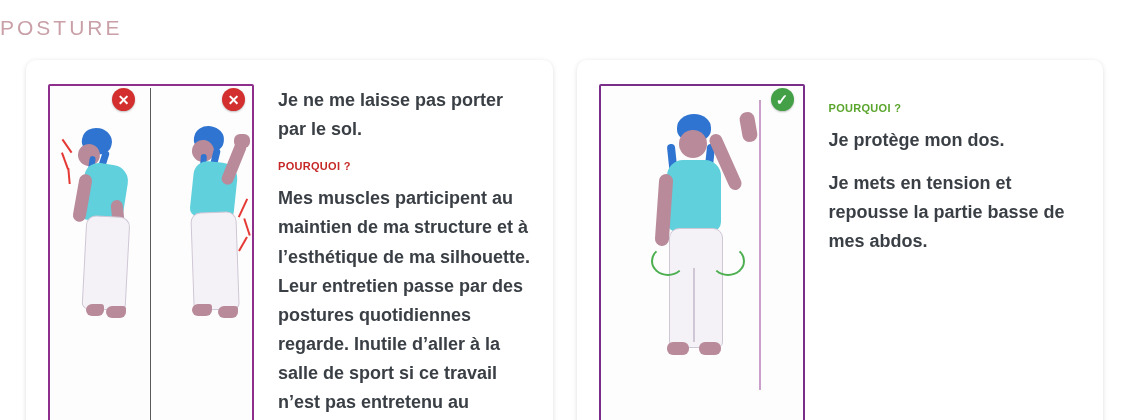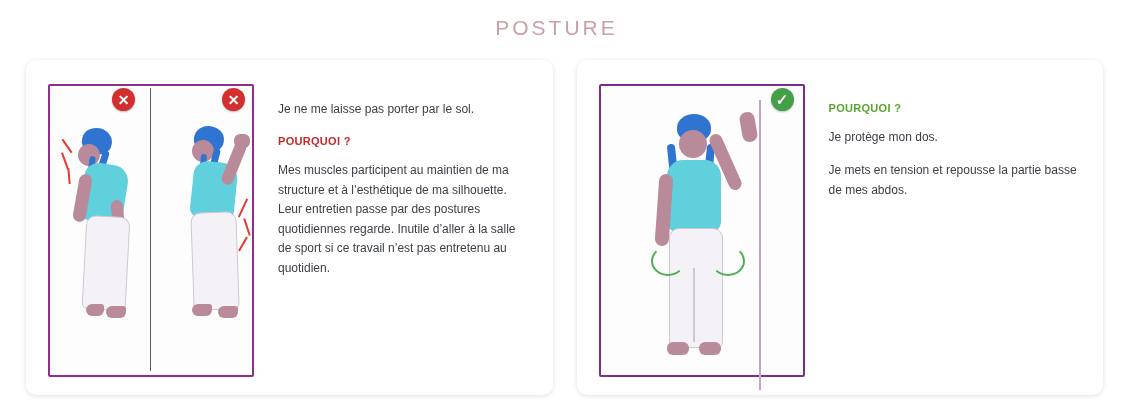--- a/index.html
+++ b/index.html
@@ -7,21 +7,20 @@
     padding: 0;
   }
   body {
     width: 1129px;
     height: 420px;
     background: #ffffff;
     font-family: "Liberation Sans", sans-serif;
     overflow: hidden;
   }
   .page-title {
-    text-align: center;
     color: #c9a0a8;
     font-size: 21px;
     letter-spacing: 3px;
     font-weight: 400;
     margin: 16px 16px 0 0;
     padding: 0;
   }
   .cards {
     display: flex;
     gap: 24px;
@@ -57,23 +56,24 @@
     border-color: #7a2e8a;
   }
   .text-col {
     flex: 1 1 auto;
     padding-left: 18px;
     padding-right: 6px;
     padding-top: 8px;
   }
   .para {
     color: #3a3f45;
-    font-size: 12px;
+    font-size: 18px;
     line-height: 1.62;
-    margin: 14px 0 14px 0;
+    margin: 0 0 14px 0;
+    font-weight: bold;
   }
   .why {
     font-size: 11px;
     font-weight: bold;
     margin: 16px 0 12px 0;
     letter-spacing: 0.3px;
   }
   .why.bad { color: #c62828; }
   .why.good { color: #5aa52b; }
 

